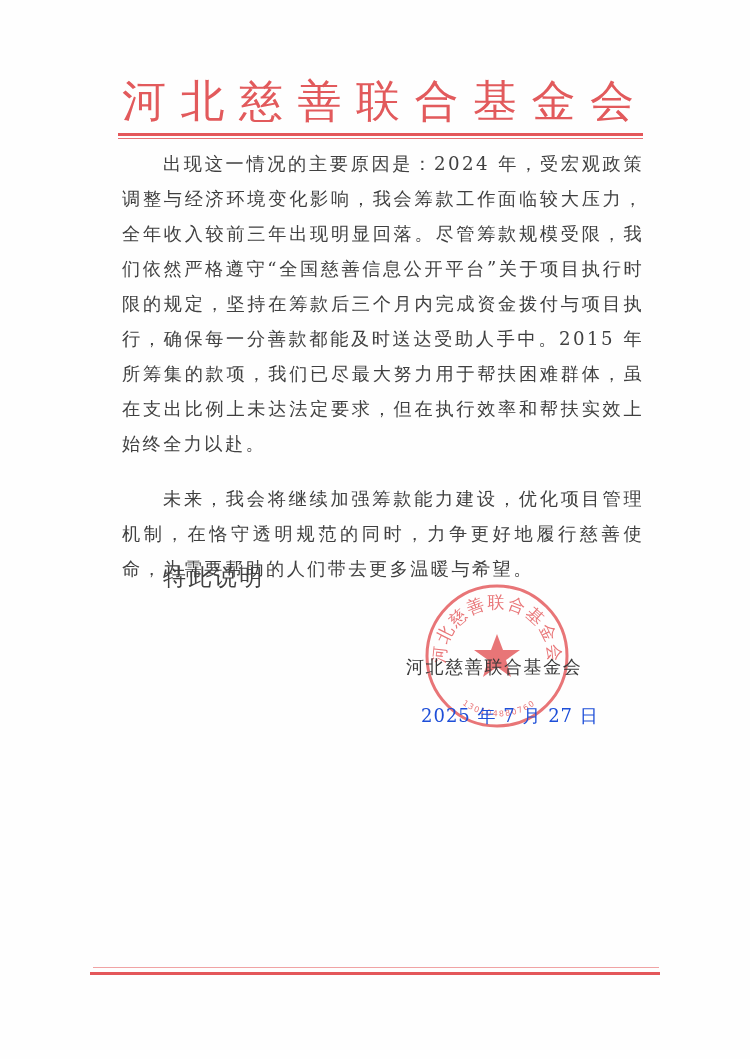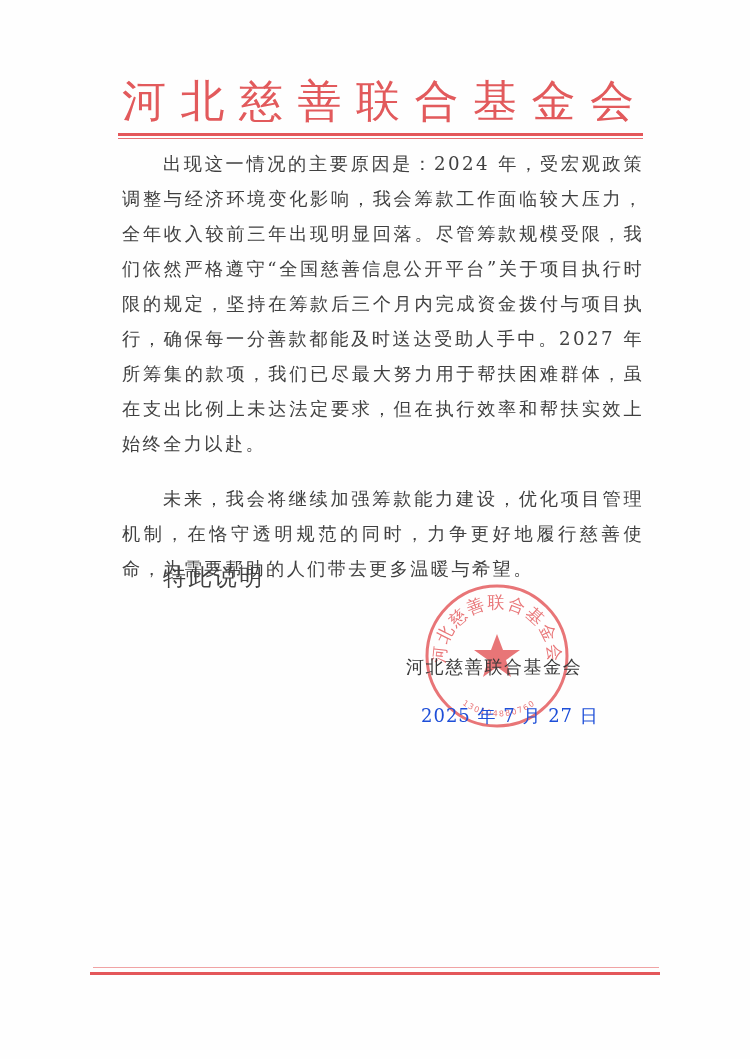--- a/index.html
+++ b/index.html
@@ -116,21 +116,21 @@
     <span>合</span>
     <span>基</span>
     <span>金</span>
     <span>会</span>
   </div>
 
   <div class="rule header-thick"></div>
   <div class="rule header-thin"></div>
 
   <div class="body-text">
-    <p class="para">出现这一情况的主要原因是：2024 年，受宏观政策调整与经济环境变化影响，我会筹款工作面临较大压力，全年收入较前三年出现明显回落。尽管筹款规模受限，我们依然严格遵守“全国慈善信息公开平台”关于项目执行时限的规定，坚持在筹款后三个月内完成资金拨付与项目执行，确保每一分善款都能及时送达受助人手中。2027 年所筹集的款项，我们已尽最大努力用于帮扶困难群体，虽在支出比例上未达法定要求，但在执行效率和帮扶实效上始终全力以赴。</p>
+    <p class="para">出现这一情况的主要原因是：2024 年，受宏观政策调整与经济环境变化影响，我会筹款工作面临较大压力，全年收入较前三年出现明显回落。尽管筹款规模受限，我们依然严格遵守“全国慈善信息公开平台”关于项目执行时限的规定，坚持在筹款后三个月内完成资金拨付与项目执行，确保每一分善款都能及时送达受助人手中。2015 年所筹集的款项，我们已尽最大努力用于帮扶困难群体，虽在支出比例上未达法定要求，但在执行效率和帮扶实效上始终全力以赴。</p>
     <p class="para">未来，我会将继续加强筹款能力建设，优化项目管理机制，在恪守透明规范的同时，力争更好地履行慈善使命，为需要帮助的人们带去更多温暖与希望。</p>
   </div>
 
   <div class="closing">特此说明</div>
 
   <svg class="stamp" viewBox="0 0 148 148" xmlns="http://www.w3.org/2000/svg">
     <defs>
       <path id="sealArcTop" d="M 24 92 A 52 52 0 1 1 124 92"></path>
       <path id="sealArcBottom" d="M 34 118 A 62 62 0 0 0 118 118"></path>
     </defs>

